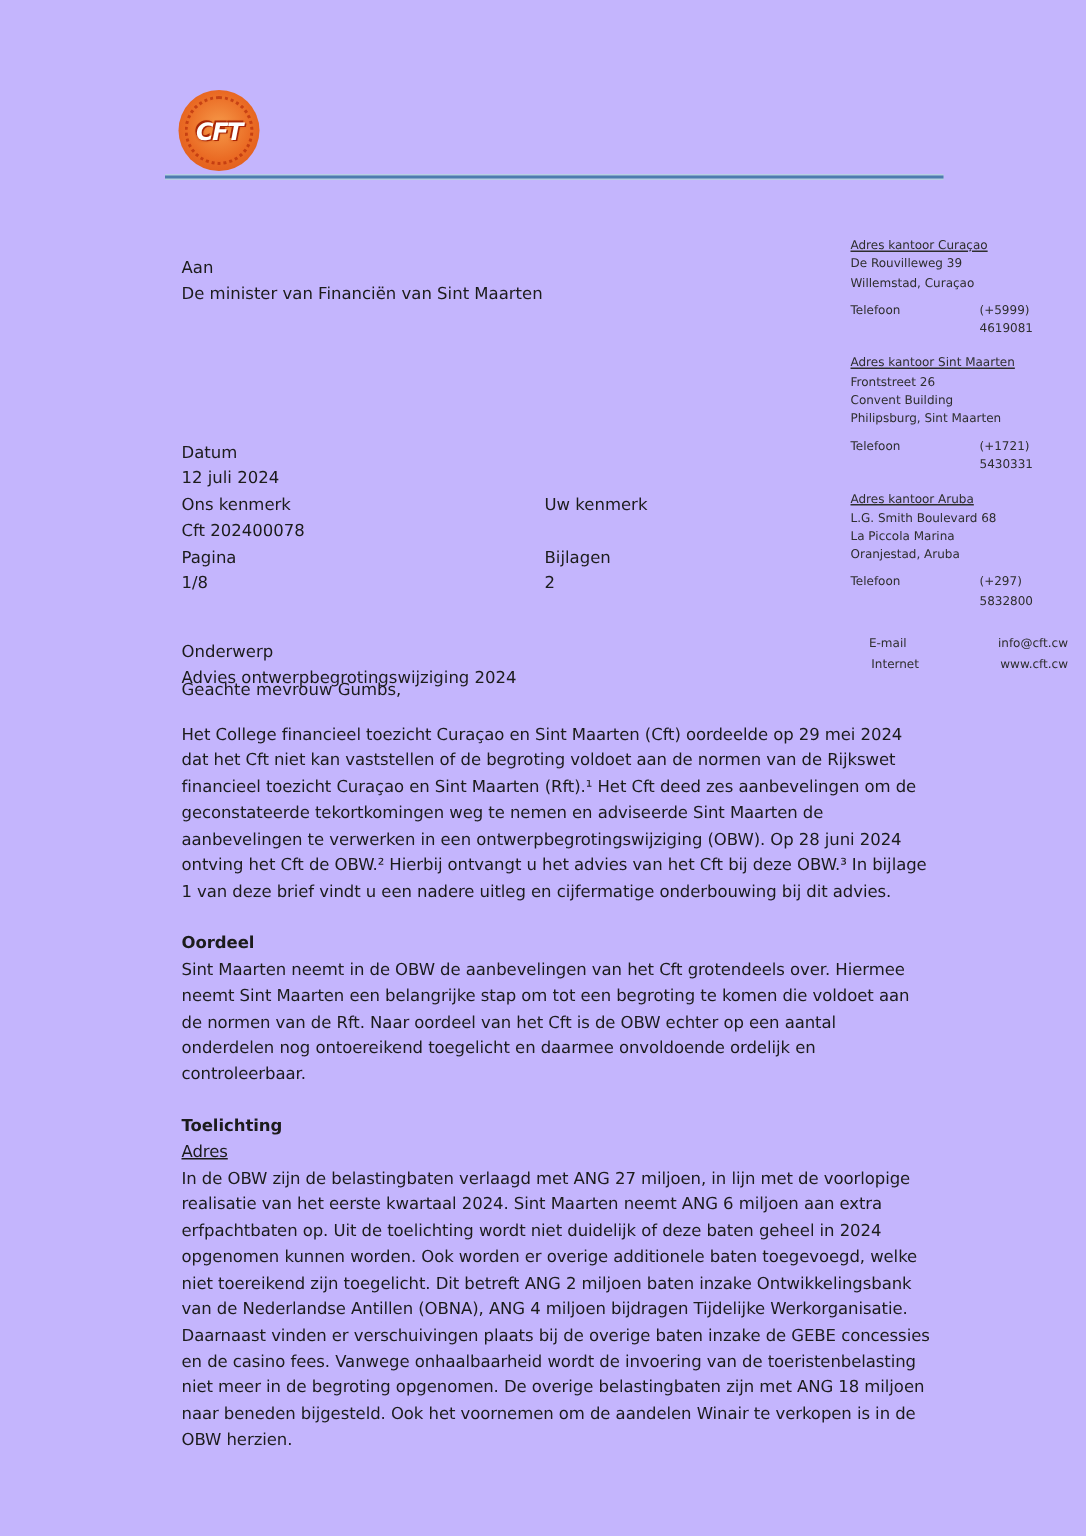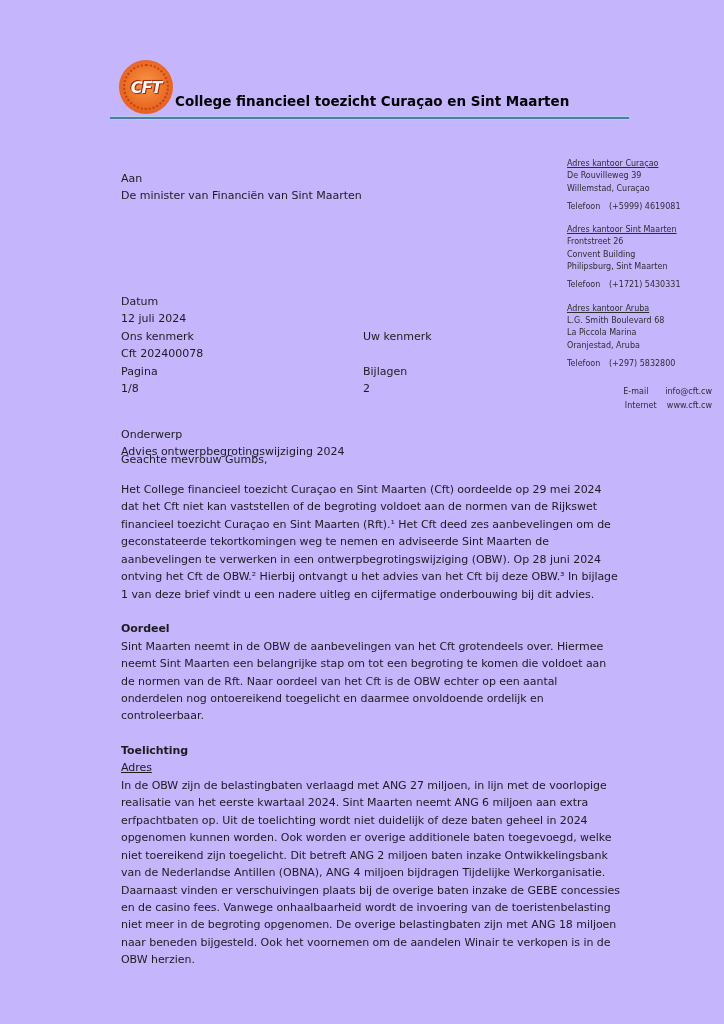--- a/index.html
+++ b/index.html
@@ -43,21 +43,21 @@
     position:absolute; left:121px; top:170px;
     font-size:11px; line-height:17.4px;
   }
   
   .sidebar {
     position:absolute; left:567px; top:158px; width:145px;
     font-size:8px; line-height:12.3px; color:#2e2e2e;
   }
   .office { margin-bottom:11px; }
   .office-title { text-decoration:underline; }
-  .phone-row, .contact-row { display:flex; margin-top:6px; }
+  .phone-row, .contact-row { display:flex; margin-top:6px;gap:44px; }
   .contact-row { margin-top:2px;justify-content:flex-end; }
   .phone-label, .contact-label { width:42px; flex:0 0 42px; }
   .contact-block { margin-top:16px; }
   
   .meta {
     position:absolute; left:121px; top:293px; width:500px;
     font-size:11px; line-height:17.4px;
   }
   .meta-row { display:flex; }
   .meta-col1 { width:242px; flex:0 0 242px; }
@@ -84,21 +84,20 @@
   .sub-heading { text-decoration:underline; }
 </style>
 </head>
 <body>
 
 <div class="page">
 
   <div class="logo">
     <span class="logo-text">CFT</span>
   </div>
-  <div class="org-title">College financieel toezicht Curaçao en Sint Maarten</div>
   <div class="header-rule"></div>
 
   <div class="recipient">
     <div>Aan</div>
     <div>De minister van Financiën van Sint Maarten</div>
   </div>
 
   <div class="sidebar">
 
     <div class="office">

